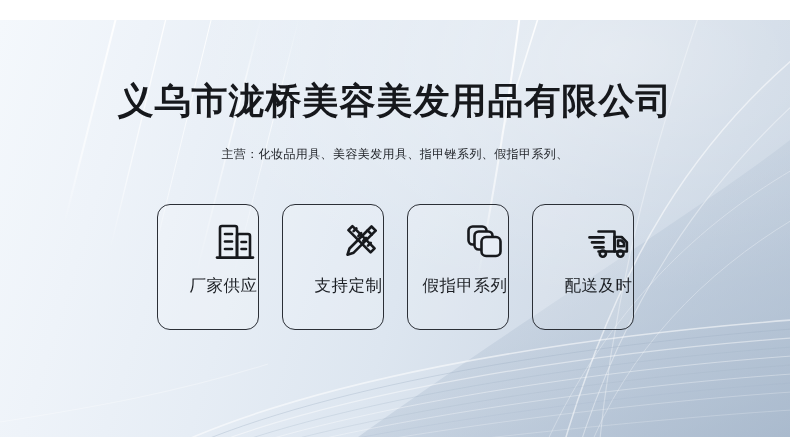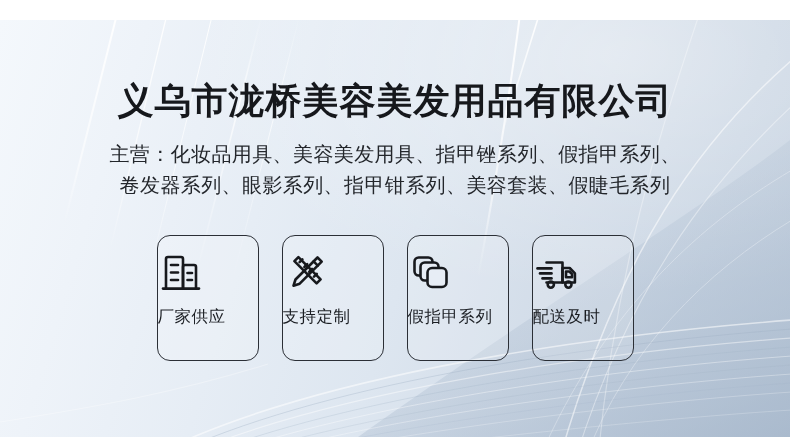--- a/index.html
+++ b/index.html
@@ -53,42 +53,42 @@
     color: #16181c;
     line-height: 1.18;
     text-align: center;
     white-space: nowrap;
   }
 
   .subtitle {
     margin-top: 17px;
     text-align: center;
     color: #23262b;
-    font-size: 20px;
+    font-size: 12px;
     line-height: 31px;
     letter-spacing: 0.4px;
     white-space: nowrap;
   }
   .subtitle-line { display: block; }
 
   .cards {
     margin-top: 34px;
     display: flex;
     gap: 23px;
   }
   .card {
     width: 102px;
     height: 126px;
     box-sizing: border-box;
     border: 1.4px solid #2b2f36;
     border-radius: 13px;
     background: rgba(255,255,255,0.16);
     display: flex;
     flex-direction: column;
-    align-items: flex-start;
+    align-items: flex-end;
     justify-content: flex-start;
   }
   .card-icon {
     height: 66px;
     display: flex;
     align-items: center;
     justify-content: center;
     margin-top: 4px;
   }
   .card-icon svg { display: block; }
@@ -185,21 +185,20 @@
       </g>
     </svg>
   </div>
 
   <div class="content">
 
     <h1 class="title">义乌市泷桥美容美发用品有限公司</h1>
 
     <div class="subtitle">
       <span class="subtitle-line">主营：化妆品用具、美容美发用具、指甲锉系列、假指甲系列、</span>
-      <span class="subtitle-line">卷发器系列、眼影系列、指甲钳系列、美容套装、假睫毛系列</span>
     </div>
 
     <div class="cards">
 
       <div class="card">
         <div class="card-icon">
           <svg width="46" height="46" viewBox="0 0 46 46" fill="none" stroke="#17191d" stroke-width="2.6" stroke-linecap="round" stroke-linejoin="round">
             <path d="M8 38 V9 a2 2 0 0 1 2-2 h13 a2 2 0 0 1 2 2 v29"></path>
             <path d="M25 38 V17 a2 2 0 0 1 2-2 h9 a2 2 0 0 1 2 2 v21"></path>
             <line x1="13" y1="15" x2="20" y2="15"></line>

